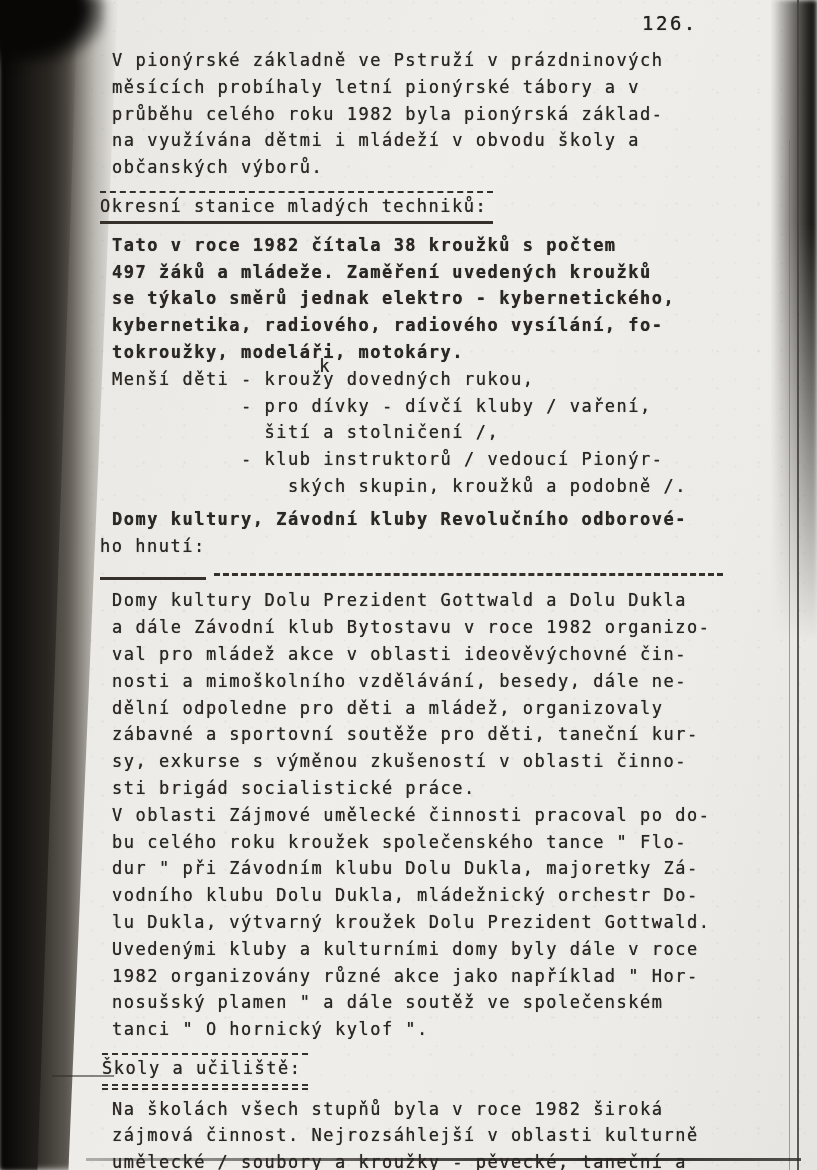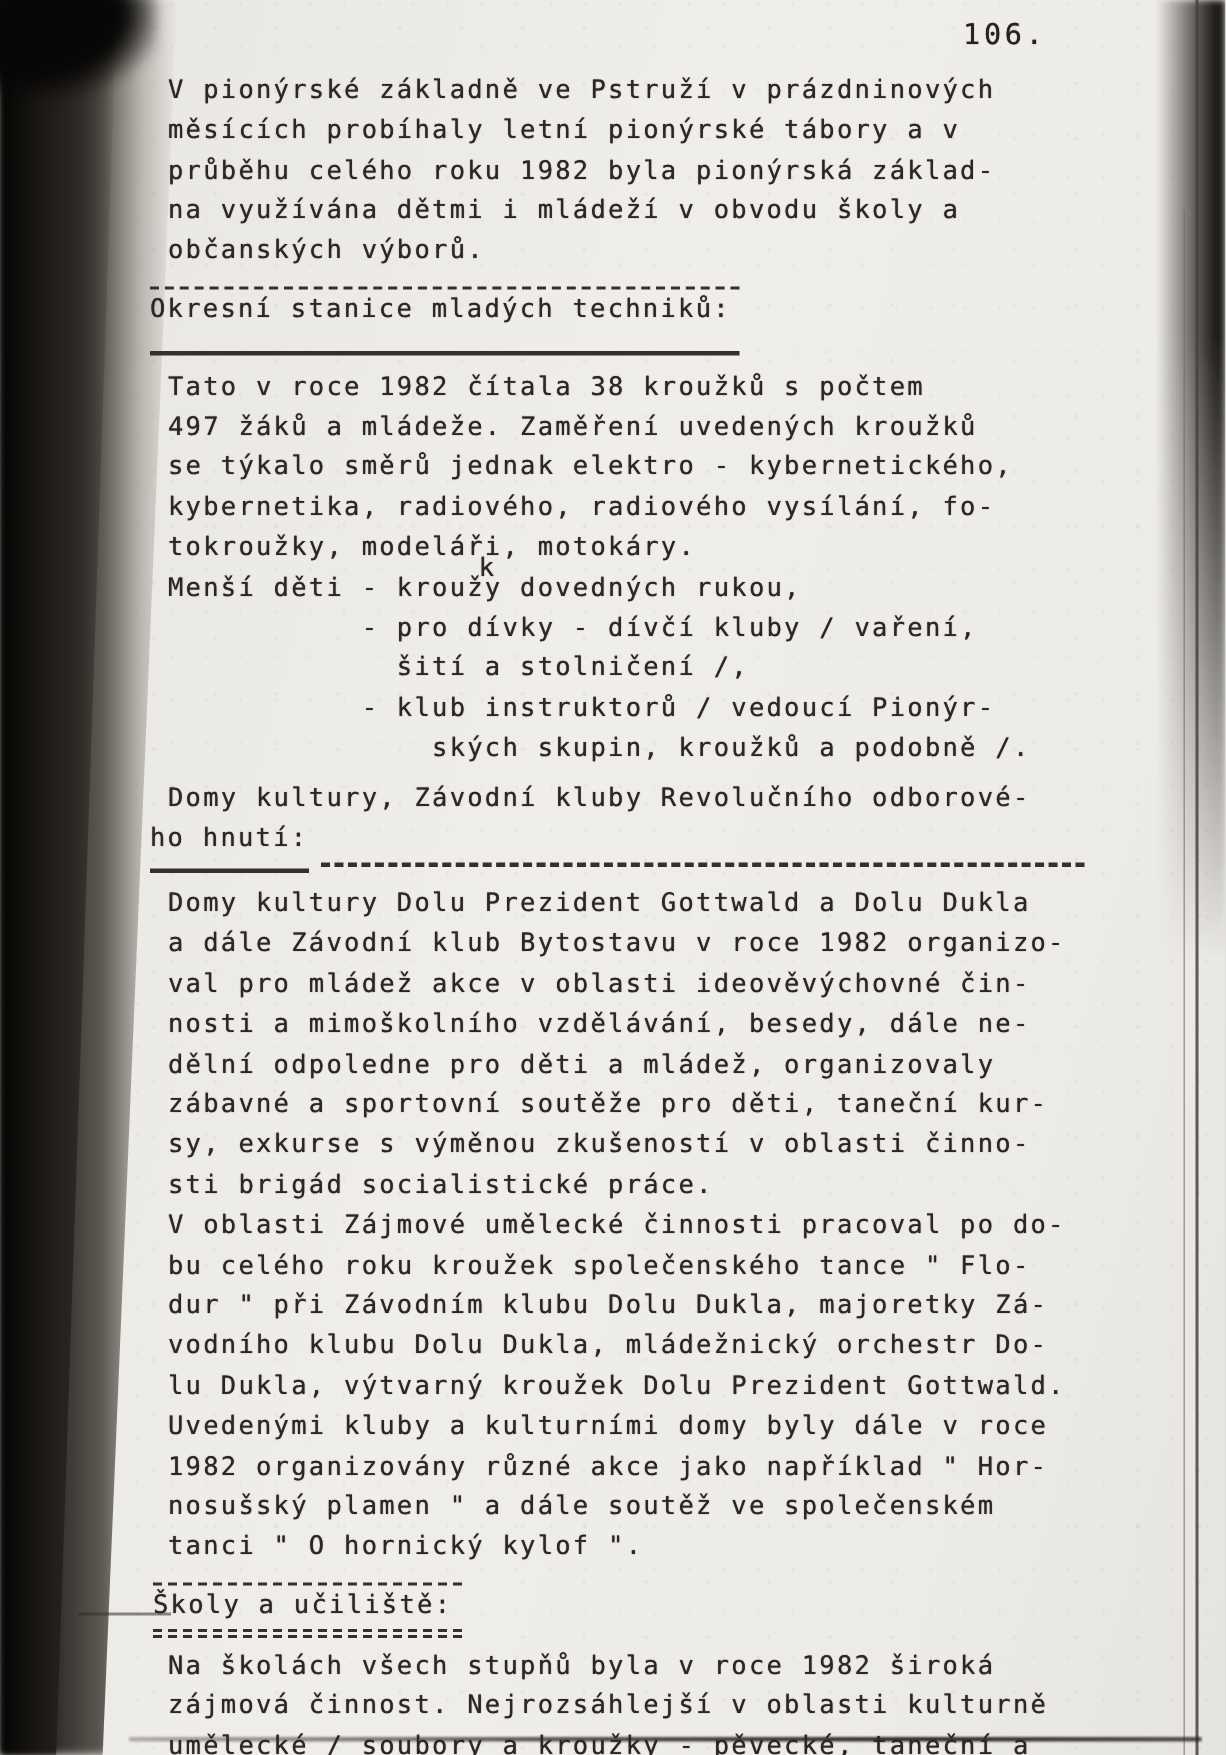--- a/index.html
+++ b/index.html
@@ -64,29 +64,29 @@
     text-shadow:0 0 0.7px rgba(38,35,31,0.9);
   }
   
   .text-column {
     position:absolute; left:100px; top:47px; width:625px;
     font-size:17px; line-height:26.8px; letter-spacing:1.5px;
     color:#2b2722; white-space:pre;
     text-shadow:0 0 0.7px rgba(43,39,34,0.85);
   }
   .block { margin:0 0 6px 12px; }
-  .block.tight { margin-bottom:0; }
+  .block.tight { margin-bottom:0;font-weight:bold; }
   .line { height:26.8px; }
   .sup { display:inline-block; width:0; overflow:visible; transform:translate(-4px,-13px); }
   .heading-boxed {
-    display:inline-block; margin:4px 0 8px 0; padding:0 6px 14px 0;
+    display:inline-block; margin:4px 0 8px 0; padding:0 6px 1px 0;
     border-top:2px dashed #35302a; border-bottom:3px solid #35302a;
   }
   .heading-rule { display:flex; align-items:flex-end; margin:0 0 7px 0; }
-  .hr-text { border-bottom:3px solid #35302a; padding-bottom:7px; }
+  .hr-text { border-bottom:3px solid #35302a; padding-bottom:18px; }
   .hr-dash { flex:1; height:0; border-bottom:3px dashed #35302a; margin:0 2px 4px 8px; }
   .heading-double {
     display:inline-block; position:relative; margin:4px 0 10px 2px; padding:0 6px 2px 0;
     border-top:2px dashed #35302a; border-bottom:2px dashed #35302a;
   }
   .heading-double::after {
     content:""; position:absolute; left:0; right:0; bottom:-6px;
     border-top:2px dashed #35302a;
   }
 </style>
@@ -99,16 +99,16 @@
   <div class="binding"></div>
   <div class="binding-core"></div>
   <div class="binding-top"></div>
 
   <div class="edge-strip"></div>
   <div class="edge-line-1"></div>
   <div class="edge-line-2"></div>
   <div class="bottom-line"></div>
   <div class="scan-mark"></div>
 
-  <div class="page-number">106.</div>
+  <div class="page-number">126.</div>
 
   <div class="text-column"><div class="block para"><div class="line">V pionýrské základně ve Pstruží v prázdninových</div><div class="line">měsících probíhaly letní pionýrské tábory a v</div><div class="line">průběhu celého roku 1982 byla pionýrská základ-</div><div class="line">na využívána dětmi i mládeží v obvodu školy a</div><div class="line">občanských výborů.</div></div><div><span class="heading-boxed">Okresní stanice mladých techniků:</span></div><div class="block para tight"><div class="line">Tato v roce 1982 čítala 38 kroužků s počtem</div><div class="line">497 žáků a mládeže. Zaměření uvedených kroužků</div><div class="line">se týkalo směrů jednak elektro - kybernetického,</div><div class="line">kybernetika, radiového, radiového vysílání, fo-</div><div class="line">tokroužky, modeláři, motokáry.</div></div><div class="block para"><div class="line"><span>Menší děti - krouž</span><span class="sup">k</span><span>y dovedných rukou,</span></div><div class="line">           - pro dívky - dívčí kluby / vaření,</div><div class="line">             šití a stolničení /,</div><div class="line">           - klub instruktorů / vedoucí Pionýr-</div><div class="line">               ských skupin, kroužků a podobně /.</div></div><div class="block para tight"><div class="line">Domy kultury, Závodní kluby Revolučního odborové-</div></div><div class="heading-rule"><span class="hr-text">ho hnutí:</span><div class="hr-dash"></div></div><div class="block para"><div class="line">Domy kultury Dolu Prezident Gottwald a Dolu Dukla</div><div class="line">a dále Závodní klub Bytostavu v roce 1982 organizo-</div><div class="line">val pro mládež akce v oblasti ideověvýchovné čin-</div><div class="line">nosti a mimoškolního vzdělávání, besedy, dále ne-</div><div class="line">dělní odpoledne pro děti a mládež, organizovaly</div><div class="line">zábavné a sportovní soutěže pro děti, taneční kur-</div><div class="line">sy, exkurse s výměnou zkušeností v oblasti činno-</div><div class="line">sti brigád socialistické práce.</div><div class="line">V oblasti Zájmové umělecké činnosti pracoval po do-</div><div class="line">bu celého roku kroužek společenského tance " Flo-</div><div class="line">dur " při Závodním klubu Dolu Dukla, majoretky Zá-</div><div class="line">vodního klubu Dolu Dukla, mládežnický orchestr Do-</div><div class="line">lu Dukla, výtvarný kroužek Dolu Prezident Gottwald.</div><div class="line">Uvedenými kluby a kulturními domy byly dále v roce</div><div class="line">1982 organizovány různé akce jako například " Hor-</div><div class="line">nosušský plamen " a dále soutěž ve společenském</div><div class="line">tanci " O hornický kylof ".</div></div><div><span class="heading-double">Školy a učiliště:</span></div><div class="block para"><div class="line">Na školách všech stupňů byla v roce 1982 široká</div><div class="line">zájmová činnost. Nejrozsáhlejší v oblasti kulturně</div><div class="line">umělecké / soubory a kroužky - pěvecké, taneční a</div><div class="line">recitační /. Školy uskutečňovaly rovněž vlastní a-</div></div></div>
 </div>
 
 </body></html>

